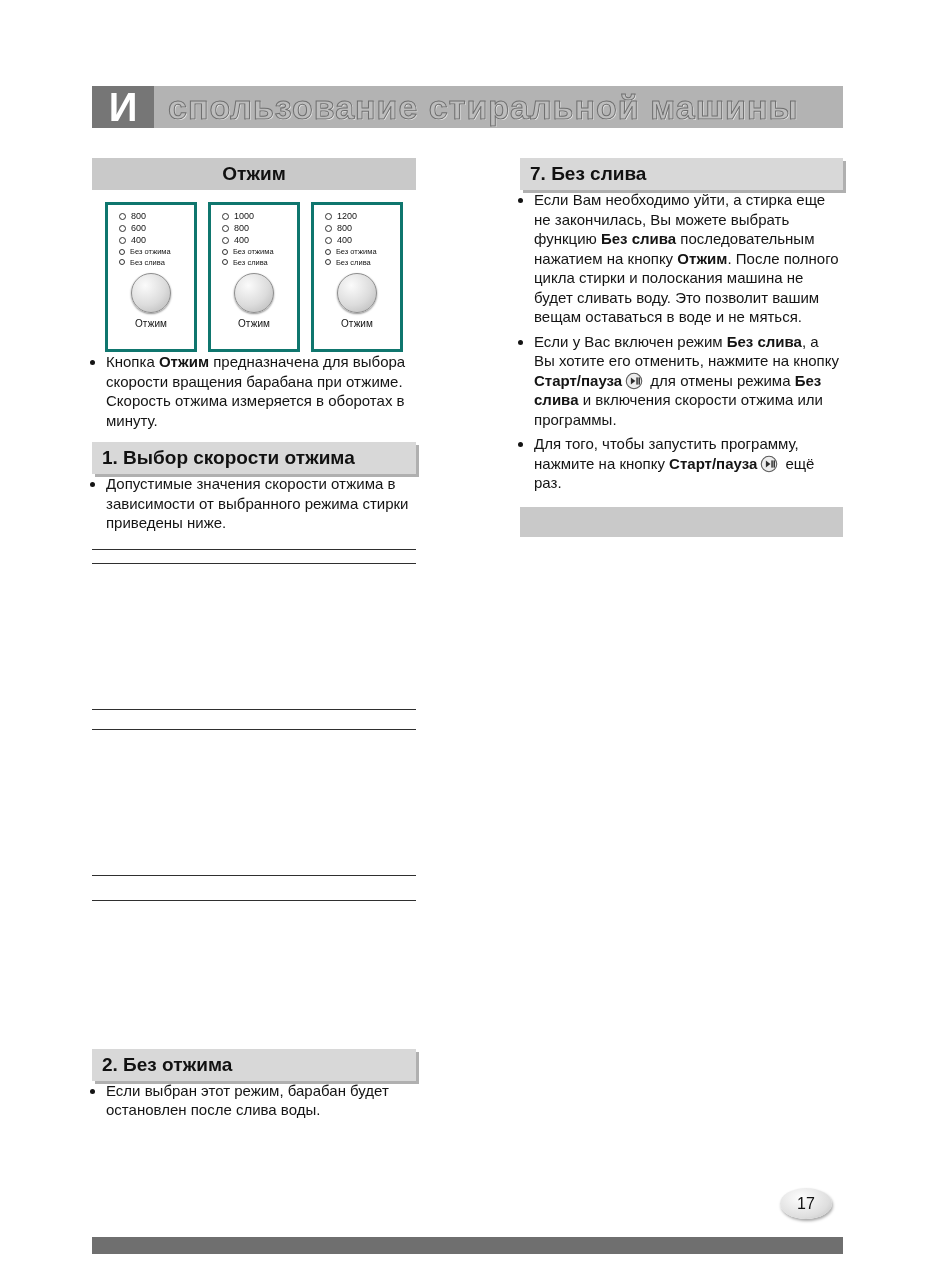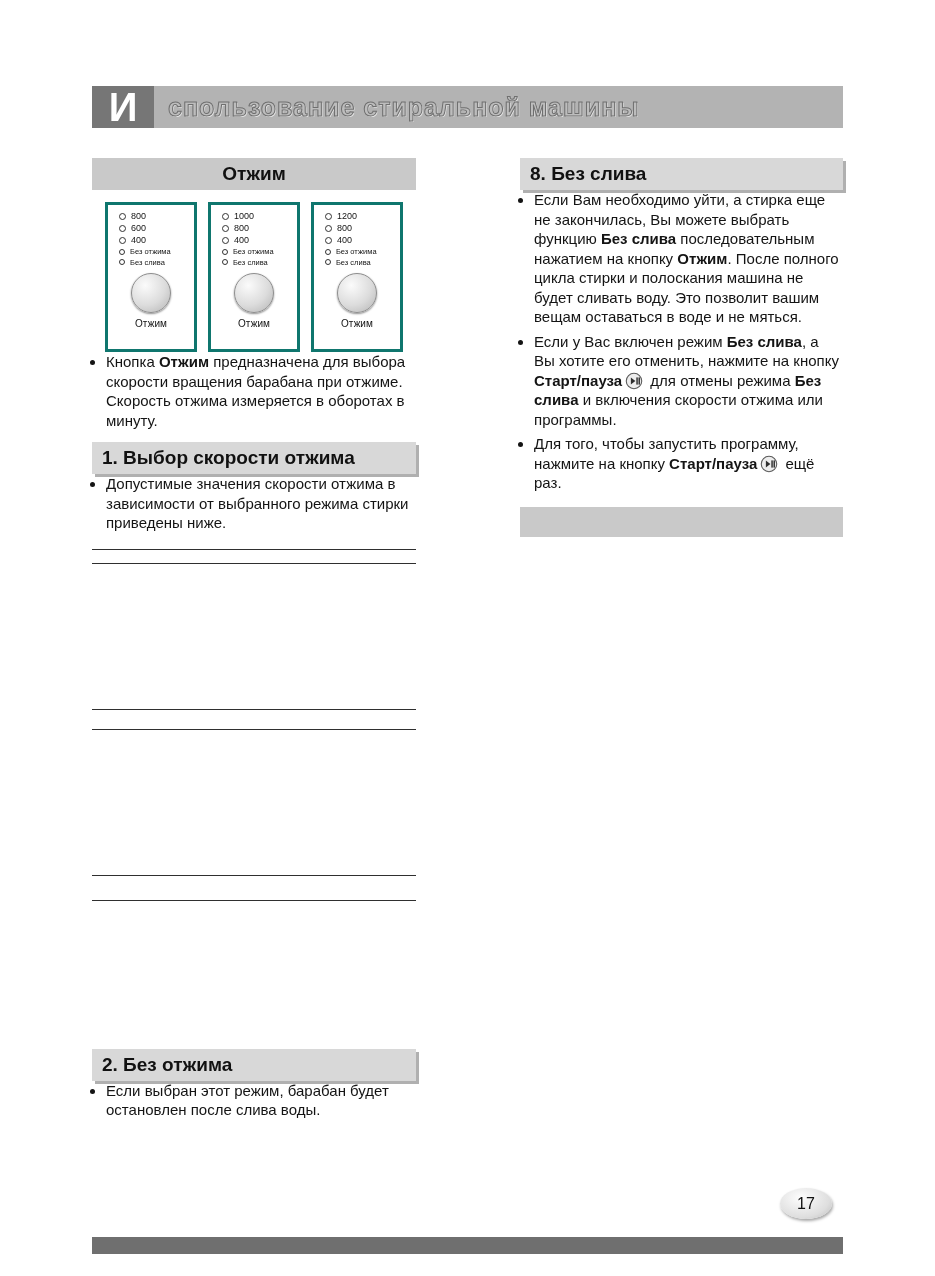--- a/index.html
+++ b/index.html
@@ -10,21 +10,21 @@
   }
   .page{position:absolute;left:92px;top:0;width:751px;}
 
   
   .banner{margin-top:86px;height:42px;display:flex;align-items:stretch;background:#b3b3b3;}
   .banner-initial{
     width:62px;background:#767676;color:#ffffff;font-size:40px;font-weight:bold;
     display:flex;align-items:center;justify-content:center;line-height:1;
   }
   .banner-title{
-    display:flex;align-items:center;padding-left:14px;font-size:25px;font-weight:bold;
+    display:flex;align-items:center;padding-left:14px;font-size:34px;font-weight:bold;
     letter-spacing:1px;color:#bdbdbd;-webkit-text-stroke:1px #6f6f6f;
     text-shadow:1px 1px 0 #e8e8e8;
   }
 
   
   .cols{display:flex;margin-top:30px;gap:25px;}
   .col-left{width:347px;}
   .col-gap{width:58px;}
   .col-right{width:346px;}
 
@@ -212,21 +212,21 @@
       <ul class="blist t-sec2">
         <li>Если выбран этот режим, барабан будет остановлен после слива воды.</li>
       </ul>
 
     </div>
 
     <div class="col-gap"></div>
 
     <div class="col-right">
 
-      <div class="sec-hdr">8. Без слива</div>
+      <div class="sec-hdr">7. Без слива</div>
 
       <ul class="blist t-sec3">
         <li>
           <span>Если Вам необходимо уйти, а стирка еще не закончилась, Вы можете выбрать функцию </span><b>Без слива</b><span> последовательным нажатием на кнопку </span><b>Отжим</b><span>. После полного цикла стирки и полоскания машина не будет сливать воду. Это позволит вашим вещам оставаться в воде и не мяться.</span>
         </li>
         <li>
           <span>Если у Вас включен режим </span><b>Без слива</b><span>, а Вы хотите его отменить, нажмите на кнопку </span><b>Старт/пауза</b><span class="sp-icon"><svg width="18" height="18" viewBox="0 0 20 20">
                 <circle cx="10" cy="10" r="8.6" fill="#ededed" stroke="#5a5a5a" stroke-width="1.2"></circle>
                 <path d="M6.5 6l5 4-5 4z" fill="#2e2e2e"></path>
                 <rect x="12.6" y="6" width="1.6" height="8" fill="#2e2e2e"></rect>

